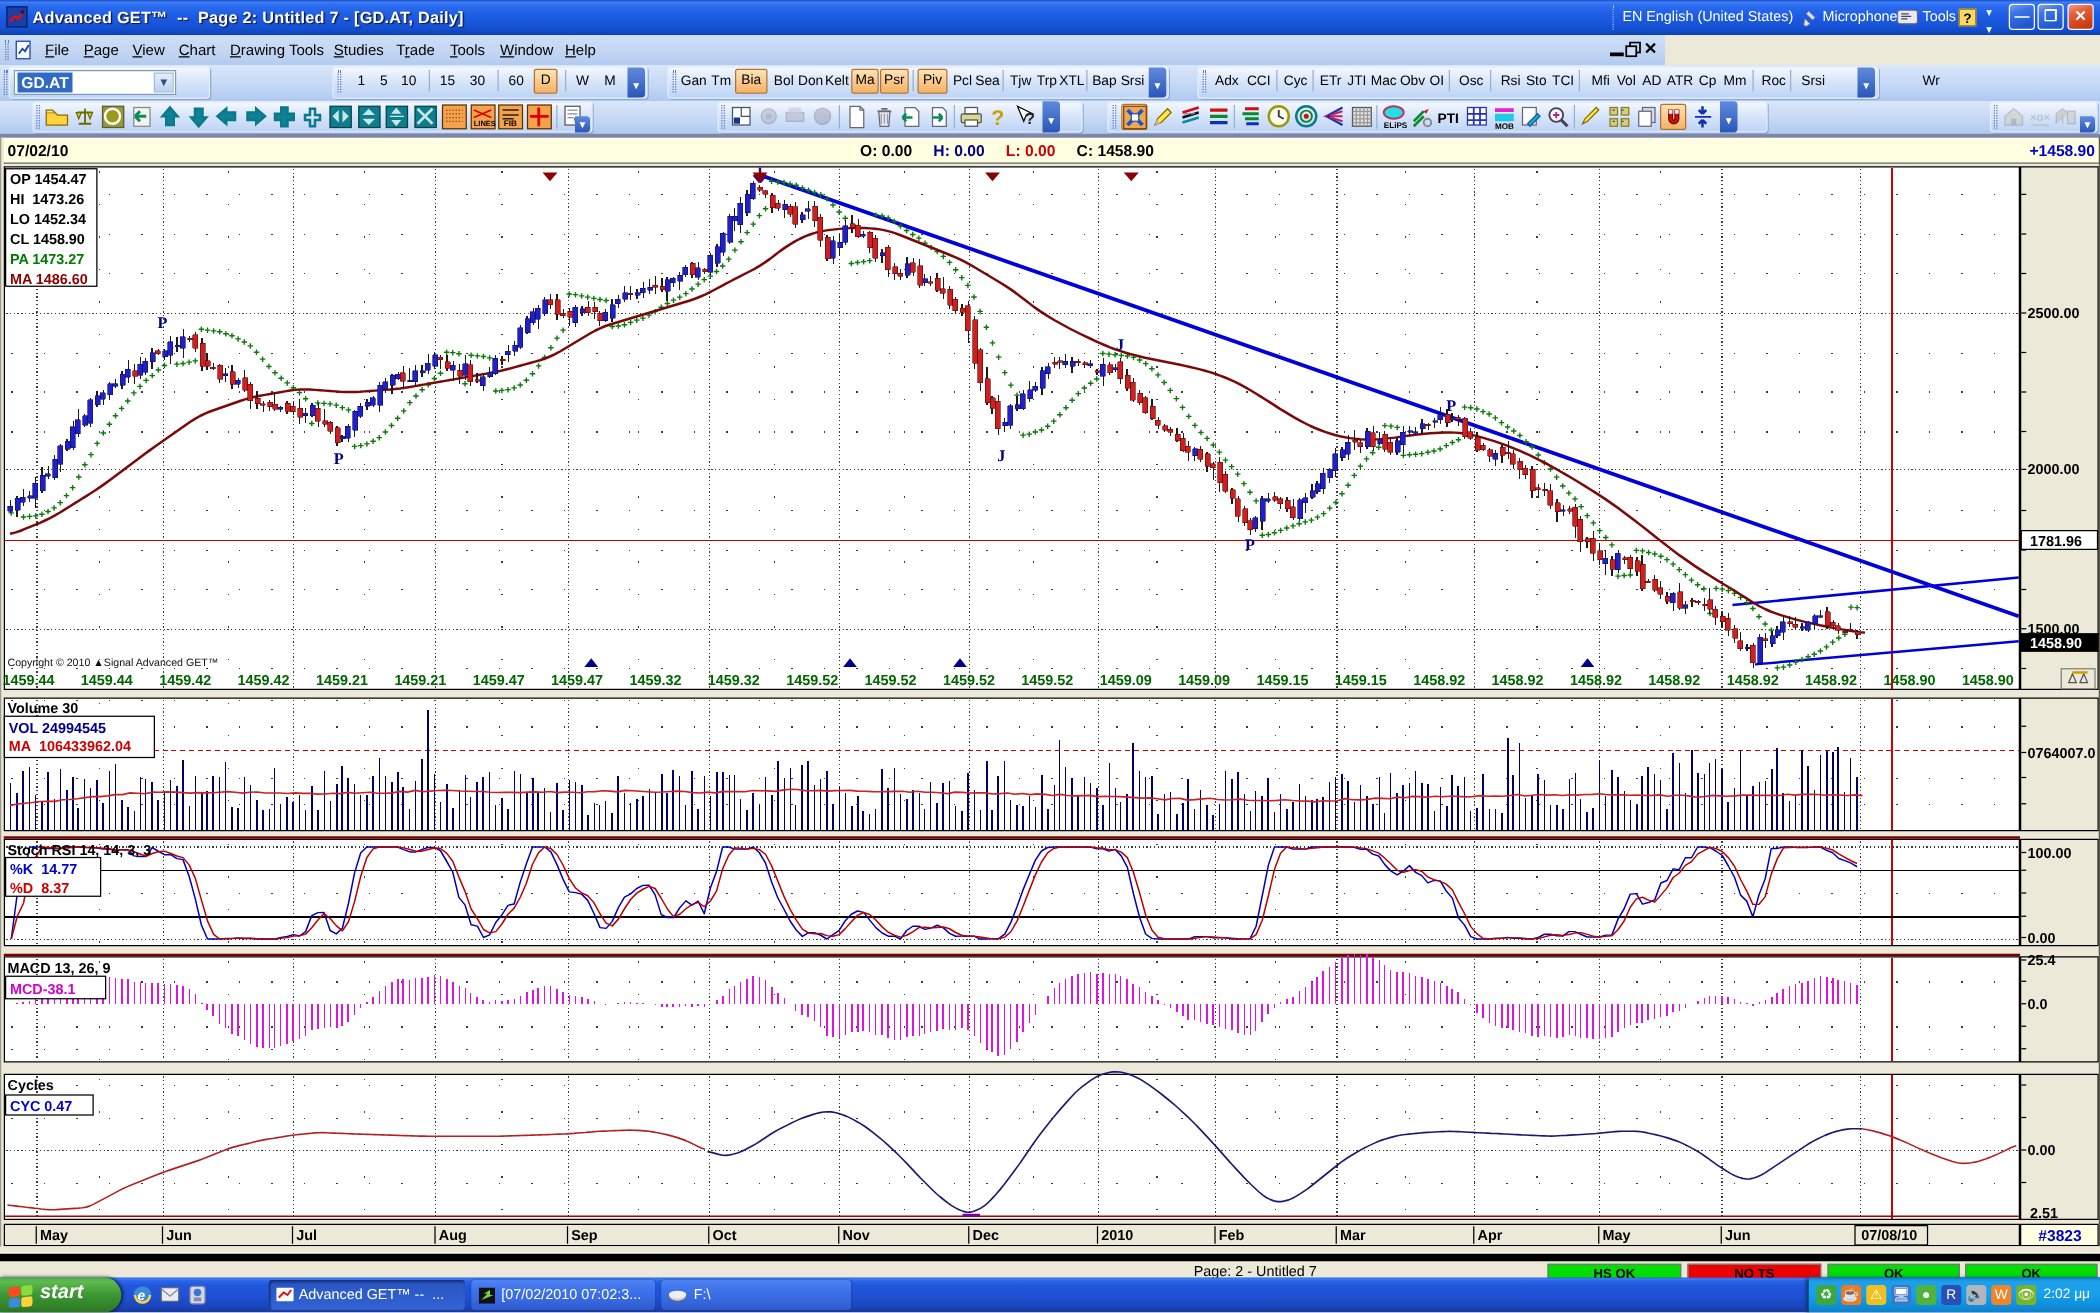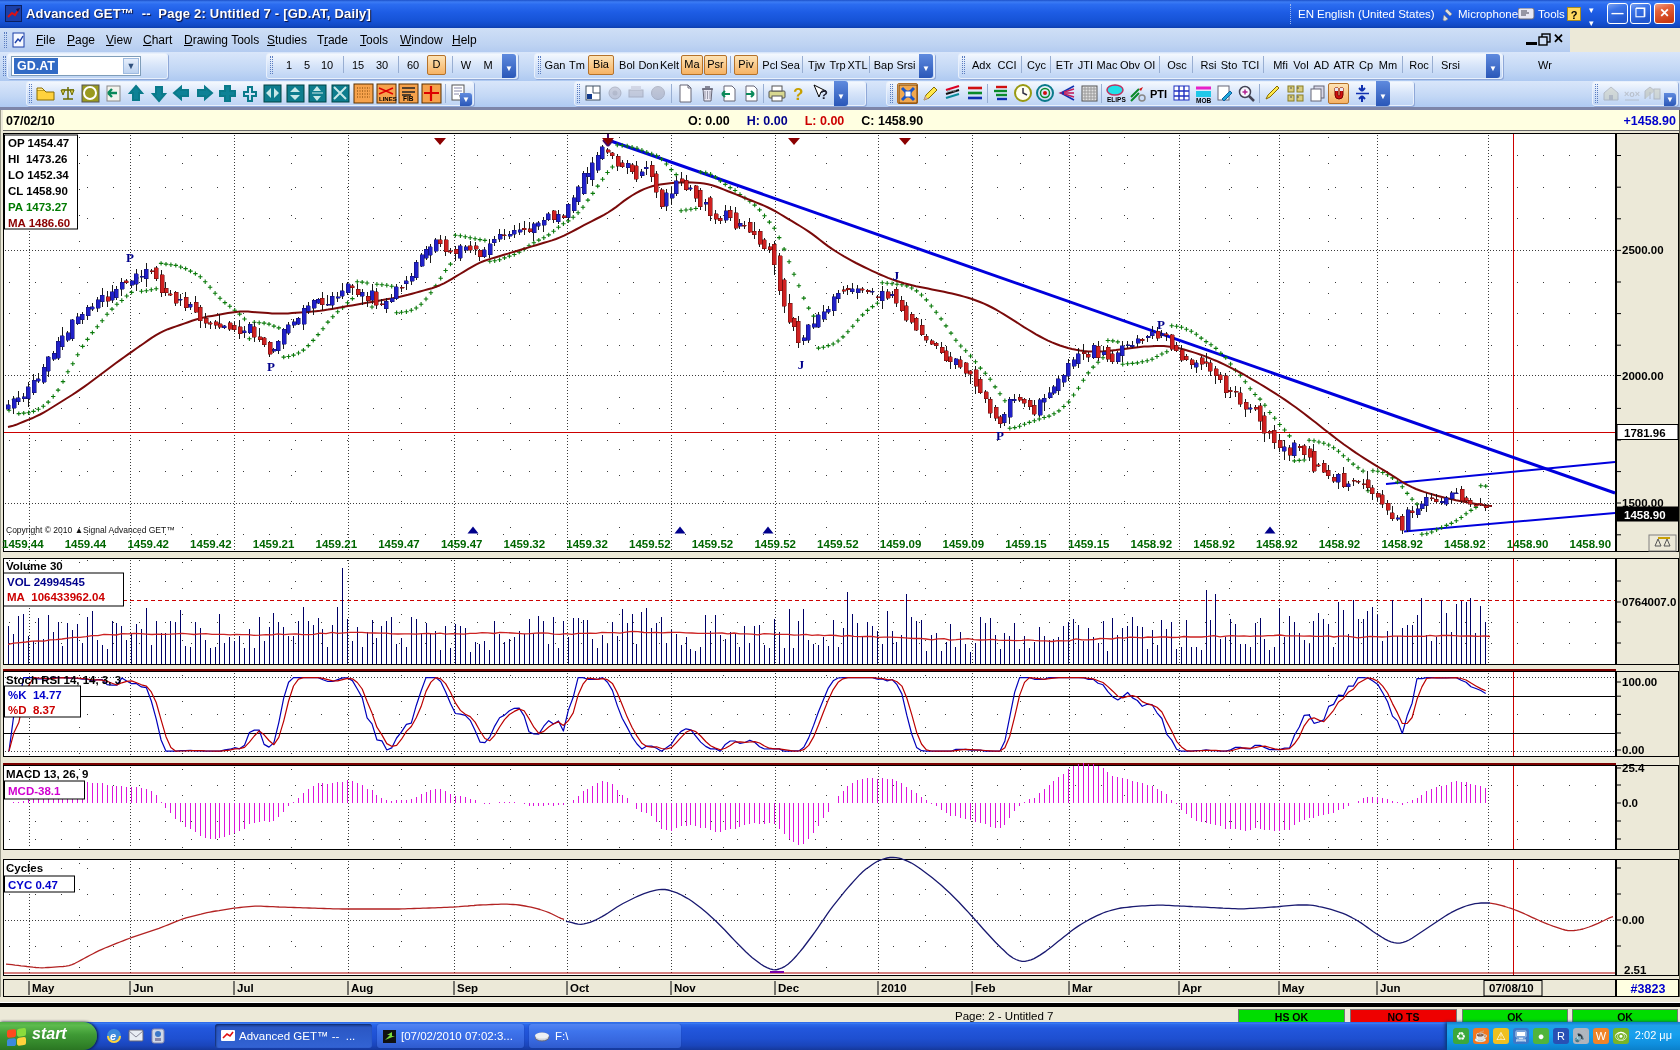--- a/index.html
+++ b/index.html
@@ -6,40 +6,40 @@
 #root{position:relative;width:1680px;height:1050px;background:#ece9d8}
 .abs{position:absolute}
 #titlebar{left:0;top:0;width:1680px;height:28px;
  background:linear-gradient(180deg,#1c50c8 0,#3c7cf4 7%,#2b6cf0 16%,#1d5ce4 45%,#1653d6 75%,#1149c4 92%,#0d3fae 100%);}
 #titlebar .ticon{left:5px;top:5px;width:17px;height:17px;background:#1b3fa8;border:1px solid #0a1f60;position:absolute}
 #title-text{position:absolute;left:26px;top:6px;color:#fff;font-size:13px;font-weight:bold;text-shadow:1px 1px 1px #113;letter-spacing:.2px}
 .lang{position:absolute;top:0;height:44px;color:#fff;font-size:11.5px;line-height:28px}
 .wbtn{position:absolute;top:3px;width:21px;height:21px;border:1px solid #fff;border-radius:3px;color:#fff;
  background:linear-gradient(160deg,#7ba1f0 0,#3b74e8 30%,#2258cf 80%);font-size:12px;text-align:center;line-height:19px;font-weight:bold}
 .wbtn.close{background:linear-gradient(160deg,#f0a088 0,#e4633c 30%,#ca3a12 85%)}
-#menubar{left:0;top:28px;width:1570px;height:24px;background:linear-gradient(180deg,#cfdff6 0,#bed3f2 70%,#b3cbf0 100%)}
+#menubar{left:0;top:28px;width:1332px;height:24px;background:linear-gradient(180deg,#cfdff6 0,#bed3f2 70%,#b3cbf0 100%)}
 .menu-item{position:absolute;top:5px;font-size:12px;color:#000}
 .menu-item u{text-decoration:underline}
 #row2{left:0;top:52px;width:1680px;height:29px;background:linear-gradient(180deg,#d9e6fa 0,#c2d7f5 60%,#aec9f1 100%)}
 #row3{left:0;top:81px;width:1680px;height:26px;background:linear-gradient(180deg,#d9e6fa 0,#c2d7f5 60%,#aec9f1 100%)}
 #row3edge{left:0;top:107px;width:1680px;height:3px;background:#7d85a8}
 .band{position:absolute;border-radius:3px;background:linear-gradient(180deg,#f4f8fe 0,#d6e4f9 50%,#bed4f4 100%);
  box-shadow:1px 1px 0 #8fa8d8;border:1px solid #e8f0fc;}
 .grip{position:absolute;width:3px;border-left:1px dotted #5a7cc0;border-right:1px dotted #5a7cc0}
 .chip{position:absolute;font-size:11px;color:#000;text-align:center;padding-top:4px}
 .chip.sel{background:linear-gradient(180deg,#fde3b5,#f6b264);border:1px solid #b5722a;border-radius:2px;padding-top:2px}
 .vsep{position:absolute;width:1px;background:#98aed2}
 .ddown{position:absolute;width:14px;background:linear-gradient(180deg,#5f8ade,#2a57b8);border-radius:0 3px 3px 0;color:#fff;
  text-align:center;font-size:8px;line-height:26px}
 .ico{position:absolute;width:21px;height:21px;top:2px}
 #combo{position:absolute;left:11px;top:4px;width:130px;height:20px;background:#fff;border:1px solid #7f9db9}
 #combo .sel{position:absolute;left:2px;top:1px;background:#316ac5;color:#fff;font-weight:bold;font-size:12.5px;padding:0 3px;height:16px;line-height:16px}
 #combo .drop{position:absolute;right:1px;top:1px;width:16px;height:16px;background:linear-gradient(180deg,#e6eefb,#bcd2f0);border:1px solid #9ebadf;
  color:#30507c;font-size:9px;text-align:center;line-height:15px}
-#statusbar{left:0;top:1003px;width:1680px;height:35px;background:#ece9d8;border-top:4px solid #000000;font-size:11.5px}
+#statusbar{left:0;top:1003px;width:1680px;height:35px;background:#ece9d8;border-top:6px solid #000000;font-size:11.5px}
 .sbox{position:absolute;top:2px;height:15px;font-size:10.5px;font-weight:bold;text-align:center;line-height:15px;border:1px solid #777}
 #taskbar{left:0;top:1022px;width:1680px;height:28px;
  background:linear-gradient(180deg,#255be4 0,#3d80f4 4%,#2b67e9 9%,#2257dd 22%,#1e4fd0 60%,#1a45ba 85%,#15389b 100%)}
 #startbtn{position:absolute;left:0;top:0;width:97px;height:28px;border-radius:0 14px 14px 0;
  background:linear-gradient(180deg,#4fae42 0,#5dbb4e 12%,#3f9a35 45%,#328429 80%,#2a7522 100%);
  box-shadow:1px 0 3px #03102e;color:#fff;font-weight:bold;font-style:italic;font-size:16px}
 .task{position:absolute;top:2px;height:24px;border-radius:3px;color:#fff;font-size:11.5px;line-height:24px;
  background:linear-gradient(180deg,#5183f2 0,#3e74ec 30%,#3767de 70%,#2f5bcd 100%);box-shadow:0 0 1px #16337c}
 .task.active{background:linear-gradient(180deg,#1e44a0 0,#2b57c4 15%,#2e5ecd 60%,#3363d4 100%);box-shadow:inset 1px 1px 2px #102a6a}
 #tray{position:absolute;right:0;top:0;width:233px;height:28px;

